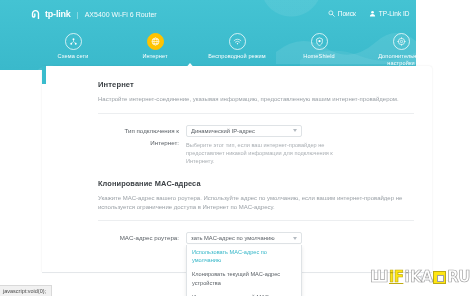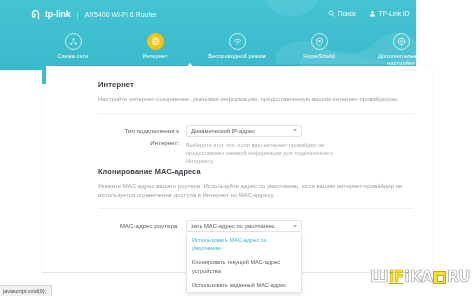--- a/index.html
+++ b/index.html
@@ -256,21 +256,21 @@
   }
   .hint {
     margin-top: 4px;
     width: 175px;
     font-size: 5.6px;
     color: #a9aeb3;
     line-height: 1.5;
   }
 
   
-  .sec2 { margin-top: 1px; }
+  .sec2 { margin-top: 13px; }
   .sec2 h2.sectitle { font-size: 7.4px; }
 
   
   .dropwrap { position: relative; }
   .droplist {
     position: absolute;
     left: 0;
     top: 13px;
     width: 116px;
     background: #ffffff;

